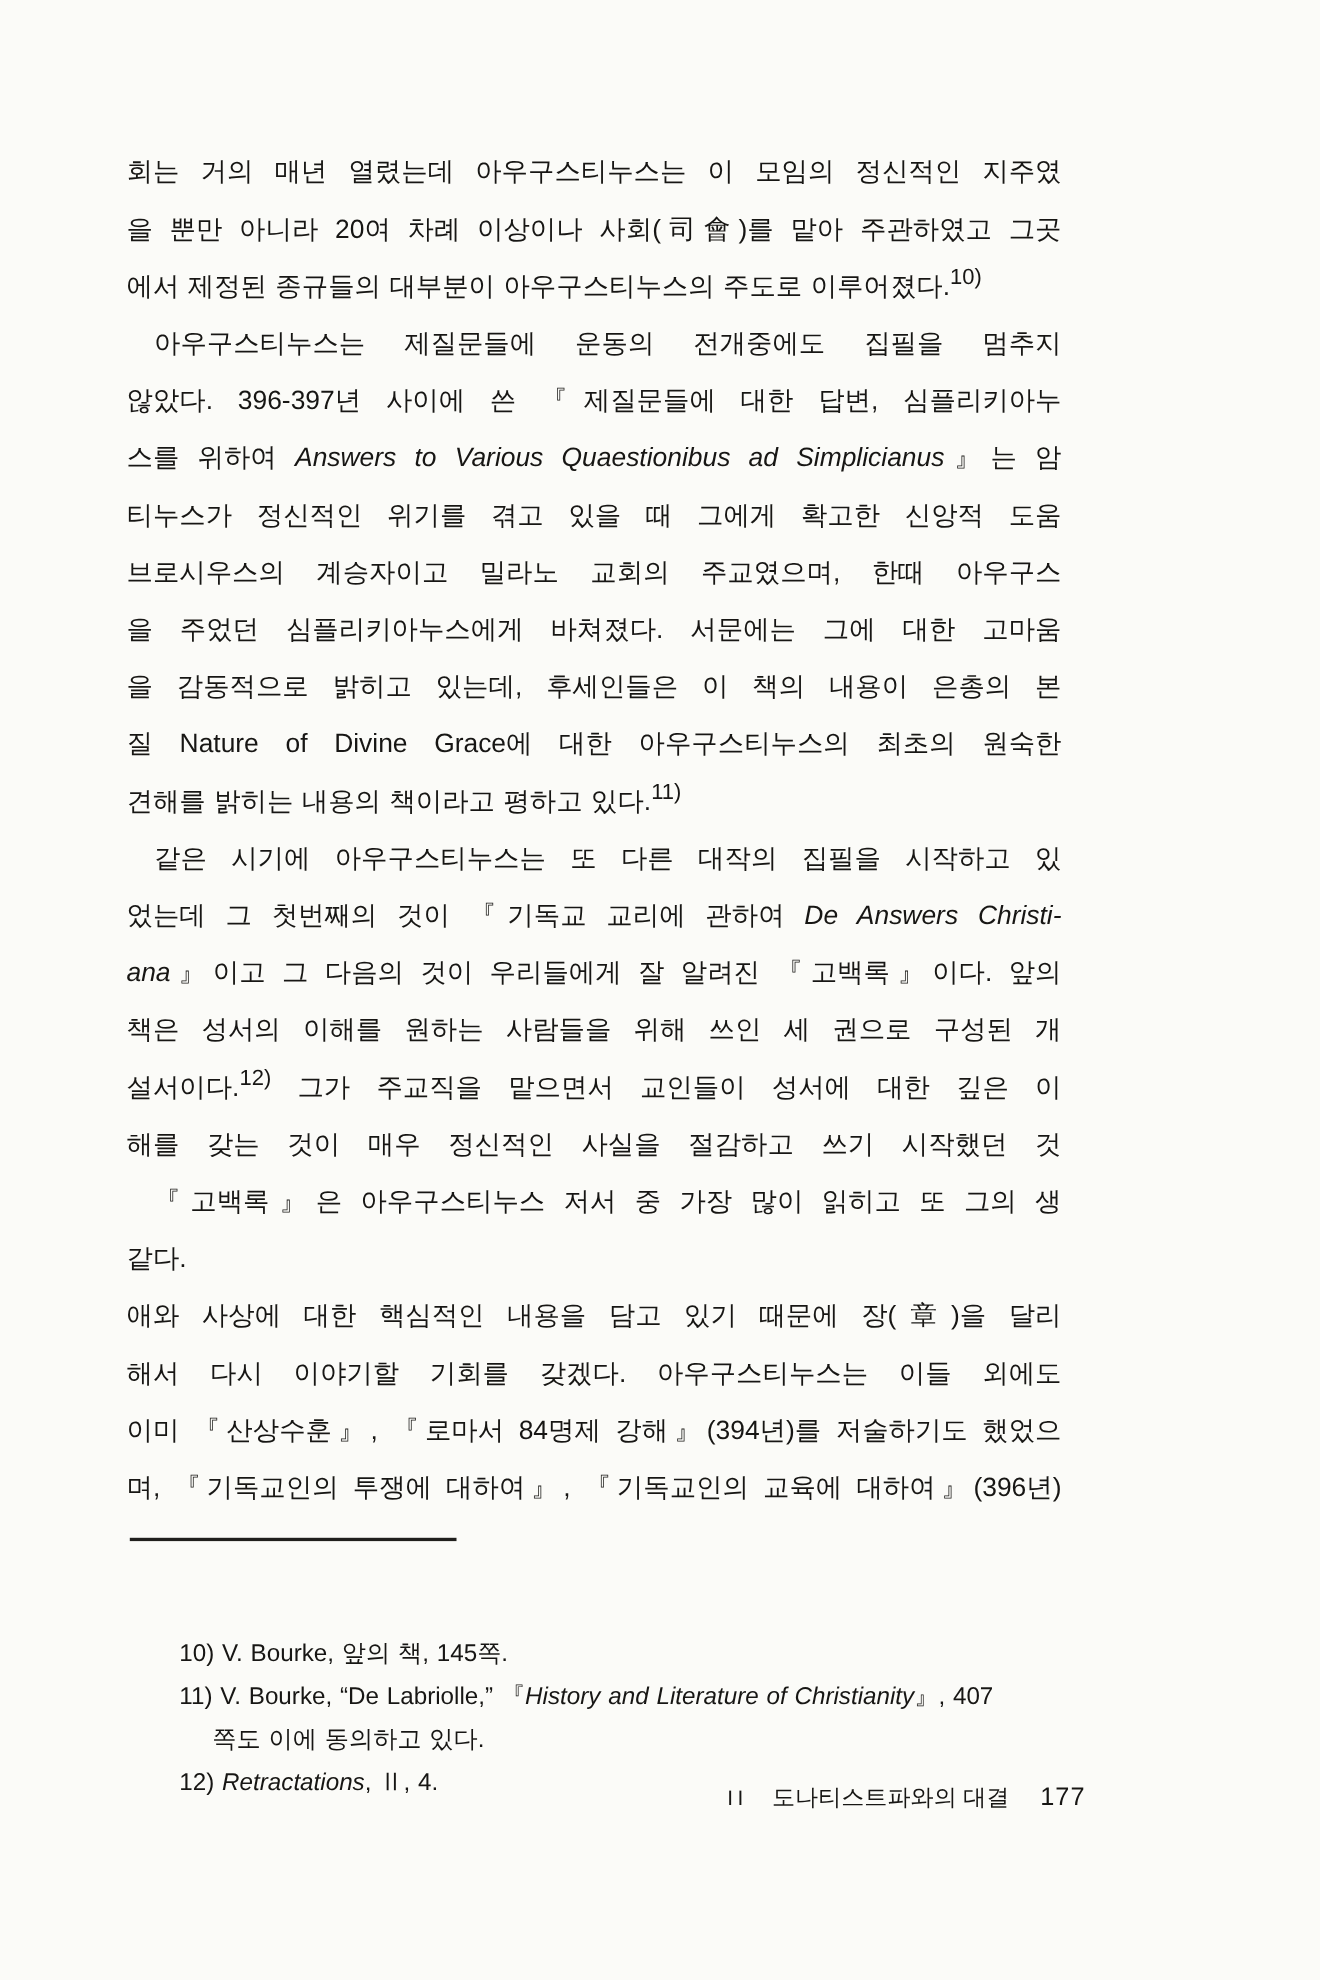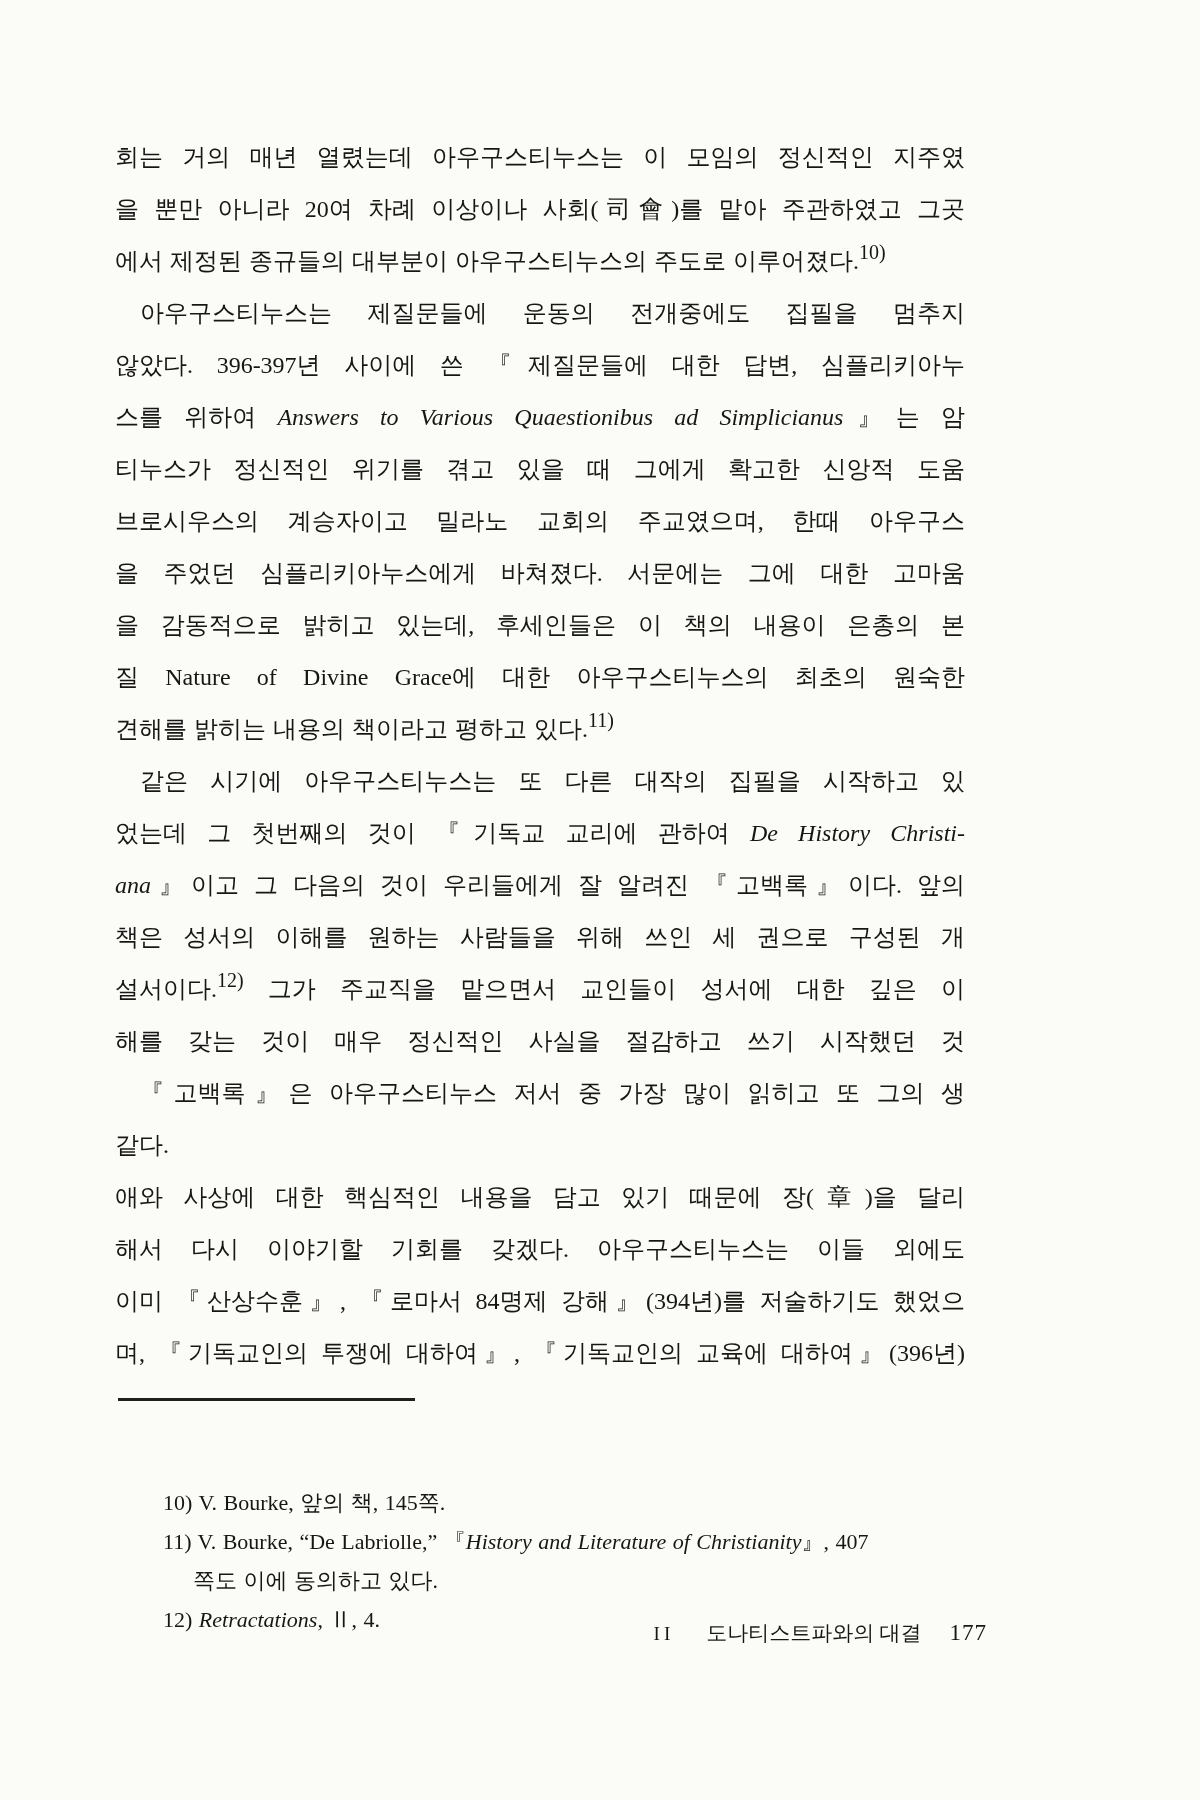--- a/index.html
+++ b/index.html
@@ -1,21 +1,21 @@
 <!DOCTYPE html>
 <html lang="ko"><head>
 <meta charset="utf-8">
 <style>
   html, body { margin: 0; padding: 0; }
   .page {
     position: relative;
     width: 1200px;
     height: 1800px;
     background: #fbfbf8;
-    font-family: Liberation Serif, serif;
+    font-family: Liberation Sans, sans-serif;
     color: #171614;
     overflow: hidden;
   }
   .text-block {
     position: absolute;
     left: 115px;
     top: 131px;
     width: 850px;
   }
   .line {
@@ -66,21 +66,21 @@
     width: 987px;
     text-align: right;
     font-size: 21px;
     line-height: 34px;
     white-space: nowrap;
   }
   .footer-section-no {
     font-size: 19px;
     letter-spacing: 4px;
   }
-  .footer-title { margin-left: 32px; }
+  .footer-title { margin-left: 22px; }
   .footer-page {
     font-size: 23px;
     margin-left: 28px;
     letter-spacing: 1px;
   }
 </style>
 </head>
 <body>
 
 <div class="page">
@@ -92,21 +92,21 @@
       <div class="line just indent"><span>아우구스티누스는 제질문들에 운동의 전개중에도 집필을 멈추지</span></div>
       <div class="line just"><span>않았다. 396-397년 사이에 쓴 『제질문들에 대한 답변, 심플리키아누</span></div>
       <div class="line just"><span>스를 위하여 </span><span class="it">Answers to Various Quaestionibus ad Simplicianus</span><span>』는 암</span></div>
       <div class="line just"><span>티누스가 정신적인 위기를 겪고 있을 때 그에게 확고한 신앙적 도움</span></div>
       <div class="line just"><span>브로시우스의 계승자이고 밀라노 교회의 주교였으며, 한때 아우구스</span></div>
       <div class="line just"><span>을 주었던 심플리키아누스에게 바쳐졌다. 서문에는 그에 대한 고마움</span></div>
       <div class="line just"><span>을 감동적으로 밝히고 있는데, 후세인들은 이 책의 내용이 은총의 본</span></div>
       <div class="line just"><span>질 Nature of Divine Grace에 대한 아우구스티누스의 최초의 원숙한</span></div>
       <div class="line"><span>견해를 밝히는 내용의 책이라고 평하고 있다.</span><span class="sup">11)</span></div>
       <div class="line just indent"><span>같은 시기에 아우구스티누스는 또 다른 대작의 집필을 시작하고 있</span></div>
-      <div class="line just"><span>었는데 그 첫번째의 것이 『기독교 교리에 관하여 </span><span class="it">De History Christi-</span></div>
+      <div class="line just"><span>었는데 그 첫번째의 것이 『기독교 교리에 관하여 </span><span class="it">De Answers Christi-</span></div>
       <div class="line just"><span class="it">ana</span><span>』이고 그 다음의 것이 우리들에게 잘 알려진 『고백록』이다. 앞의</span></div>
       <div class="line just"><span>책은 성서의 이해를 원하는 사람들을 위해 쓰인 세 권으로 구성된 개</span></div>
       <div class="line just"><span>설서이다.</span><span class="sup">12)</span><span> 그가 주교직을 맡으면서 교인들이 성서에 대한 깊은 이</span></div>
       <div class="line just"><span>해를 갖는 것이 매우 정신적인 사실을 절감하고 쓰기 시작했던 것</span></div>
       <div class="line just indent"><span>『고백록』은 아우구스티누스 저서 중 가장 많이 읽히고 또 그의 생</span></div>
       <div class="line"><span>같다.</span></div>
       <div class="line just"><span>애와 사상에 대한 핵심적인 내용을 담고 있기 때문에 장(章)을 달리</span></div>
       <div class="line just"><span>해서 다시 이야기할 기회를 갖겠다. 아우구스티누스는 이들 외에도</span></div>
       <div class="line just"><span>이미 『산상수훈』, 『로마서 84명제 강해』(394년)를 저술하기도 했었으</span></div>
       <div class="line just"><span>며, 『기독교인의 투쟁에 대하여』, 『기독교인의 교육에 대하여』(396년)</span></div>

